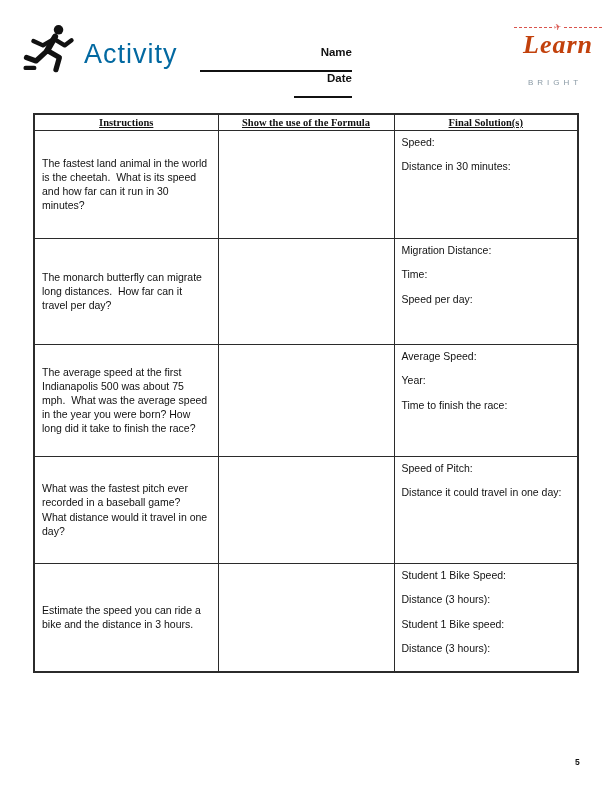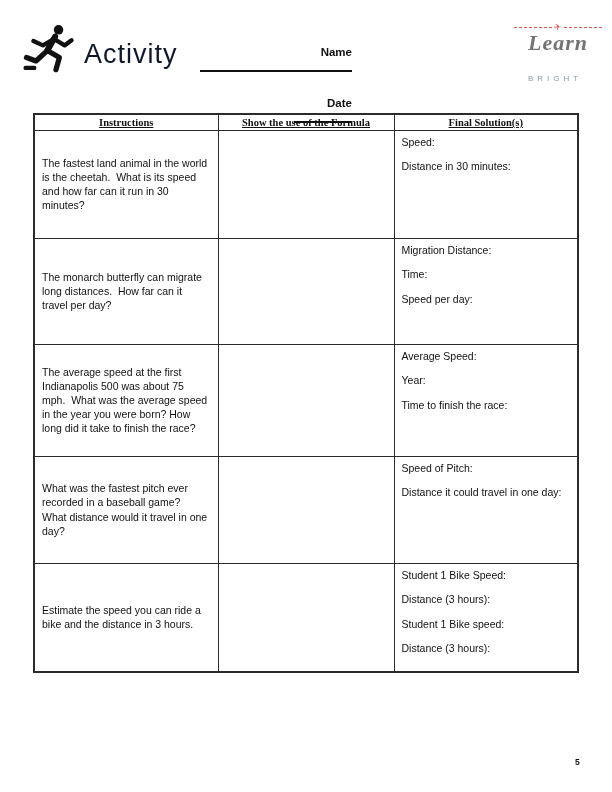--- a/index.html
+++ b/index.html
@@ -21,21 +21,21 @@
     position: absolute;
     left: 20px; top: 22px;
     display: flex;
     align-items: center;
   }
   .runner-icon { width: 58px; height: 52px; }
   .activity-title {
     font-size: 27px;
     font-weight: 400;
     letter-spacing: 1px;
-    color: #0f172a;
+    color: #0369a1;
     margin-left: 6px;
     margin-top: 8px;
   }
 
   .name-date-row {
     position: absolute;
     left: 195px; top: 46px;
     display: flex;
     align-items: flex-end;
     font-weight: bold;
@@ -44,21 +44,21 @@
     flex-direction: column;
   }
   .write-line {
     display: inline-block;
     border-bottom: 2px solid #111;
     height: 14px;
     margin-left: 5px;
   }
   .name-line { width: 152px; }
   .date-line { width: 58px; }
-  .date-label { margin-left: 10px; margin-top: 25px; }
+  .date-label { margin-left: 10px; }
 
   .logo {
     position: absolute;
     left: 514px; top: 22px;
     width: 88px;
     text-align: center;
     line-height: 1;
   }
   .logo-plane-row {
     display: flex;
@@ -75,22 +75,22 @@
     font-size: 9px;
     color: #d9544d;
     padding: 0 2px;
     transform: rotate(-12deg);
     display: inline-block;
   }
   .logo-learn {
     font-family: "Liberation Serif", serif;
     font-style: italic;
     font-weight: bold;
-    font-size: 22px;
-    color: #737373;
+    font-size: 26px;
+    color: #c2410c;
     letter-spacing: 1px;
   }
   .logo-bright {
     font-size: 8px;
     letter-spacing: 4px;
     color: #8a9aa5;
     margin-top: 21px;
     padding-left: 14px;
     text-align: left;
   }

